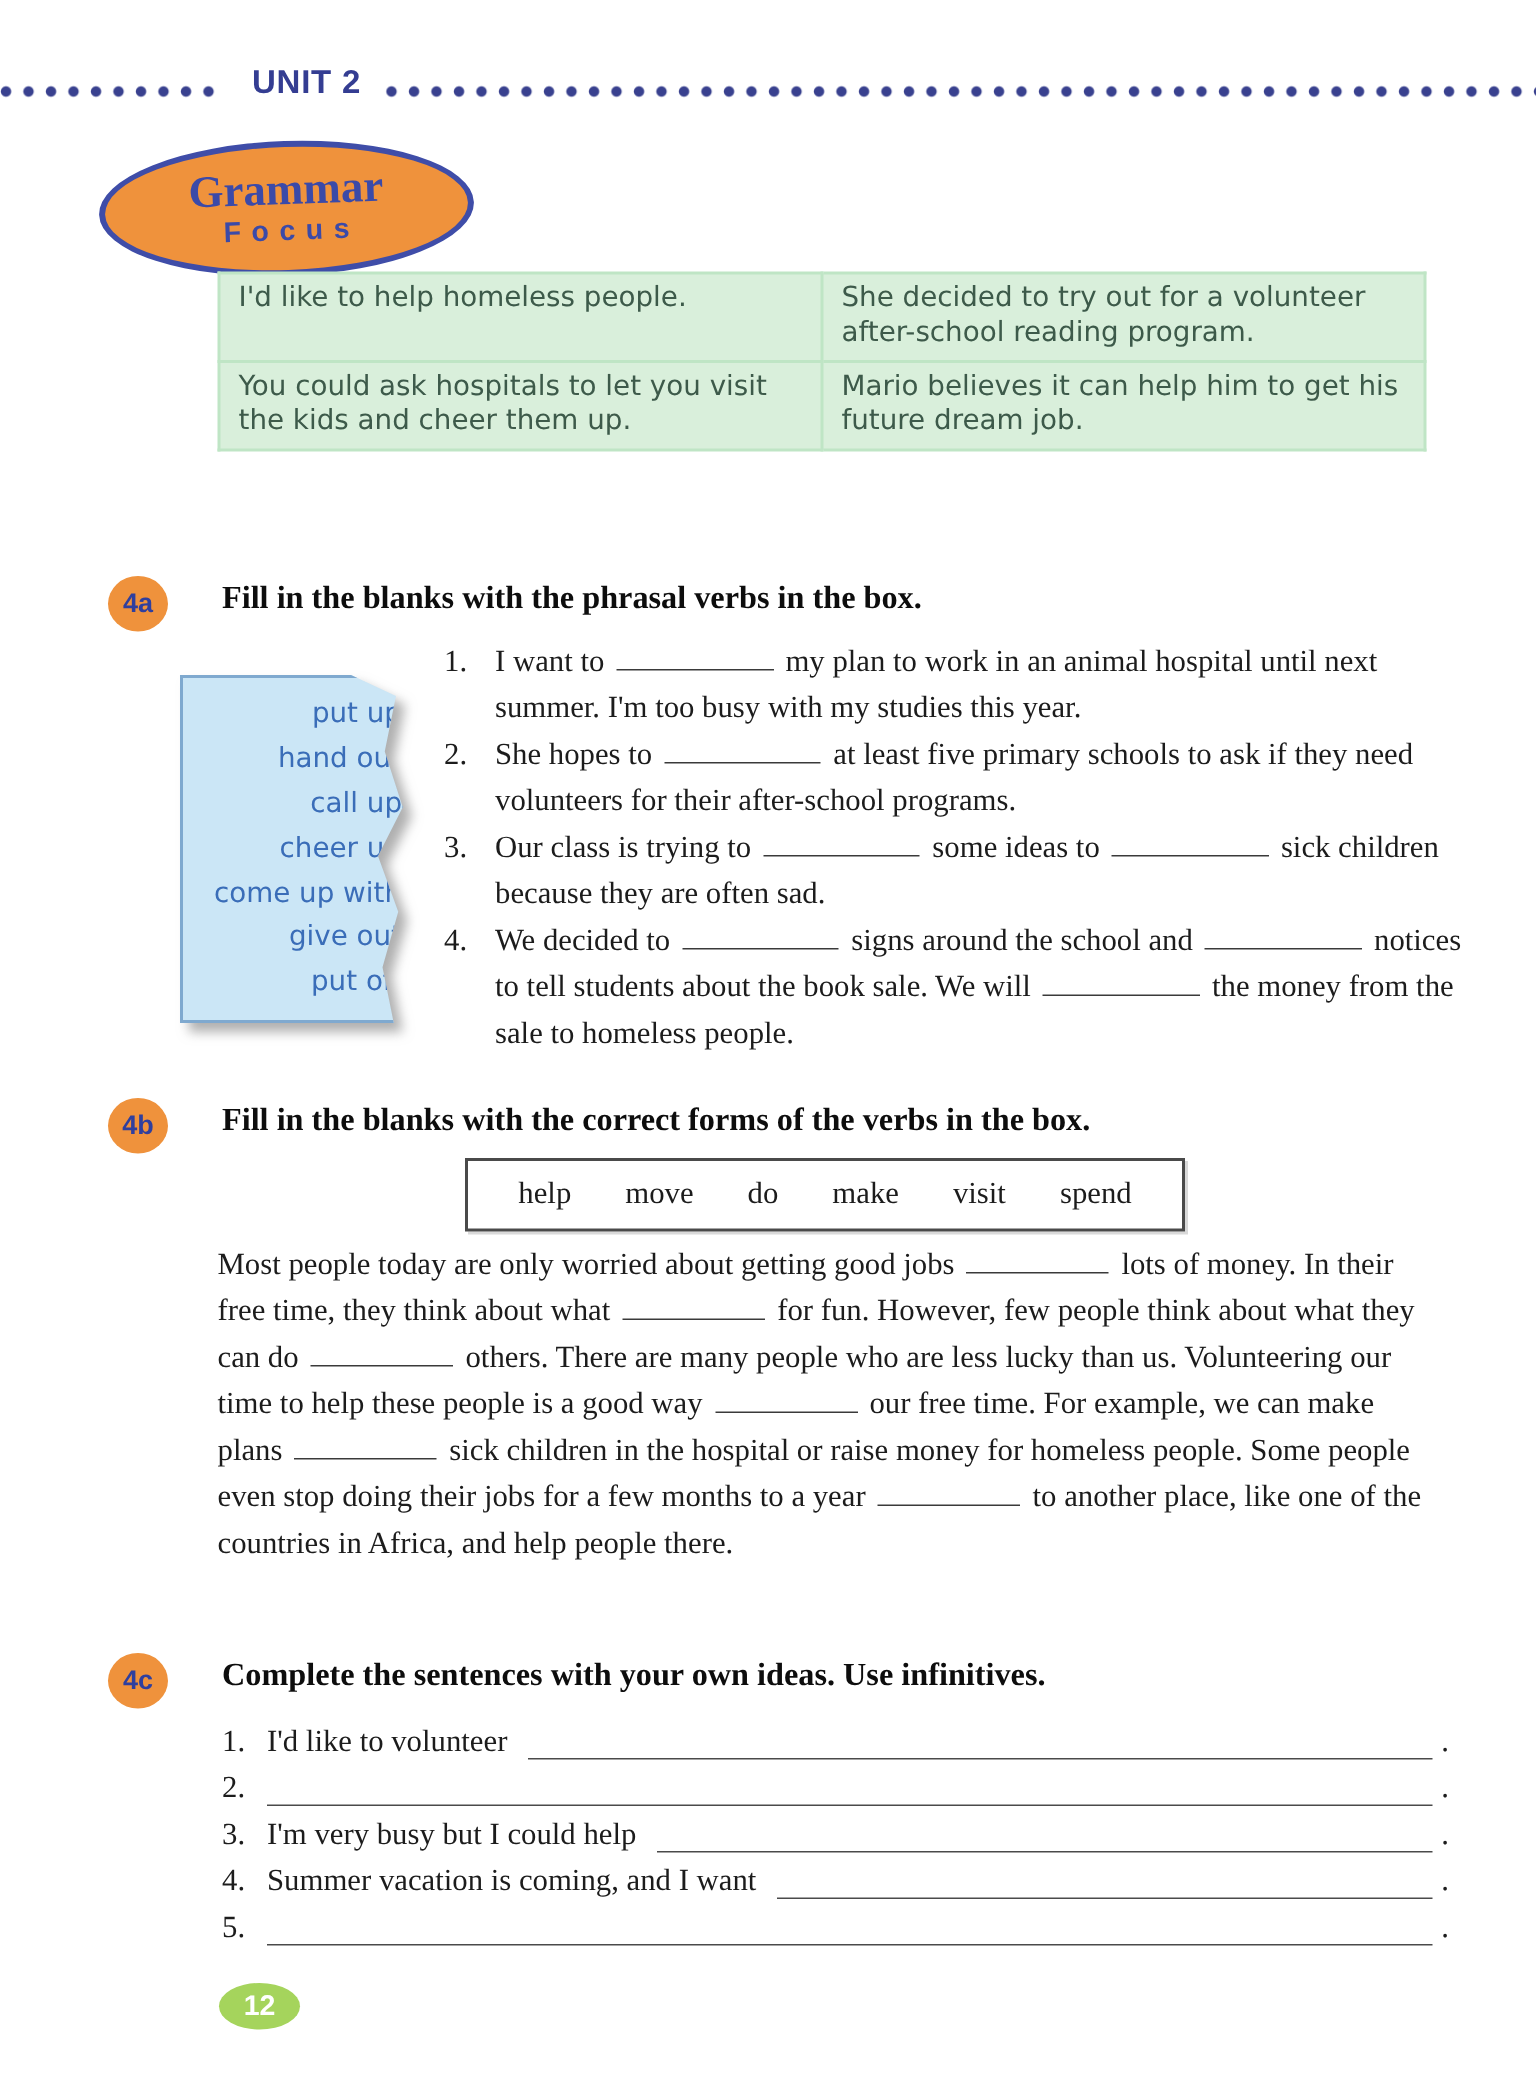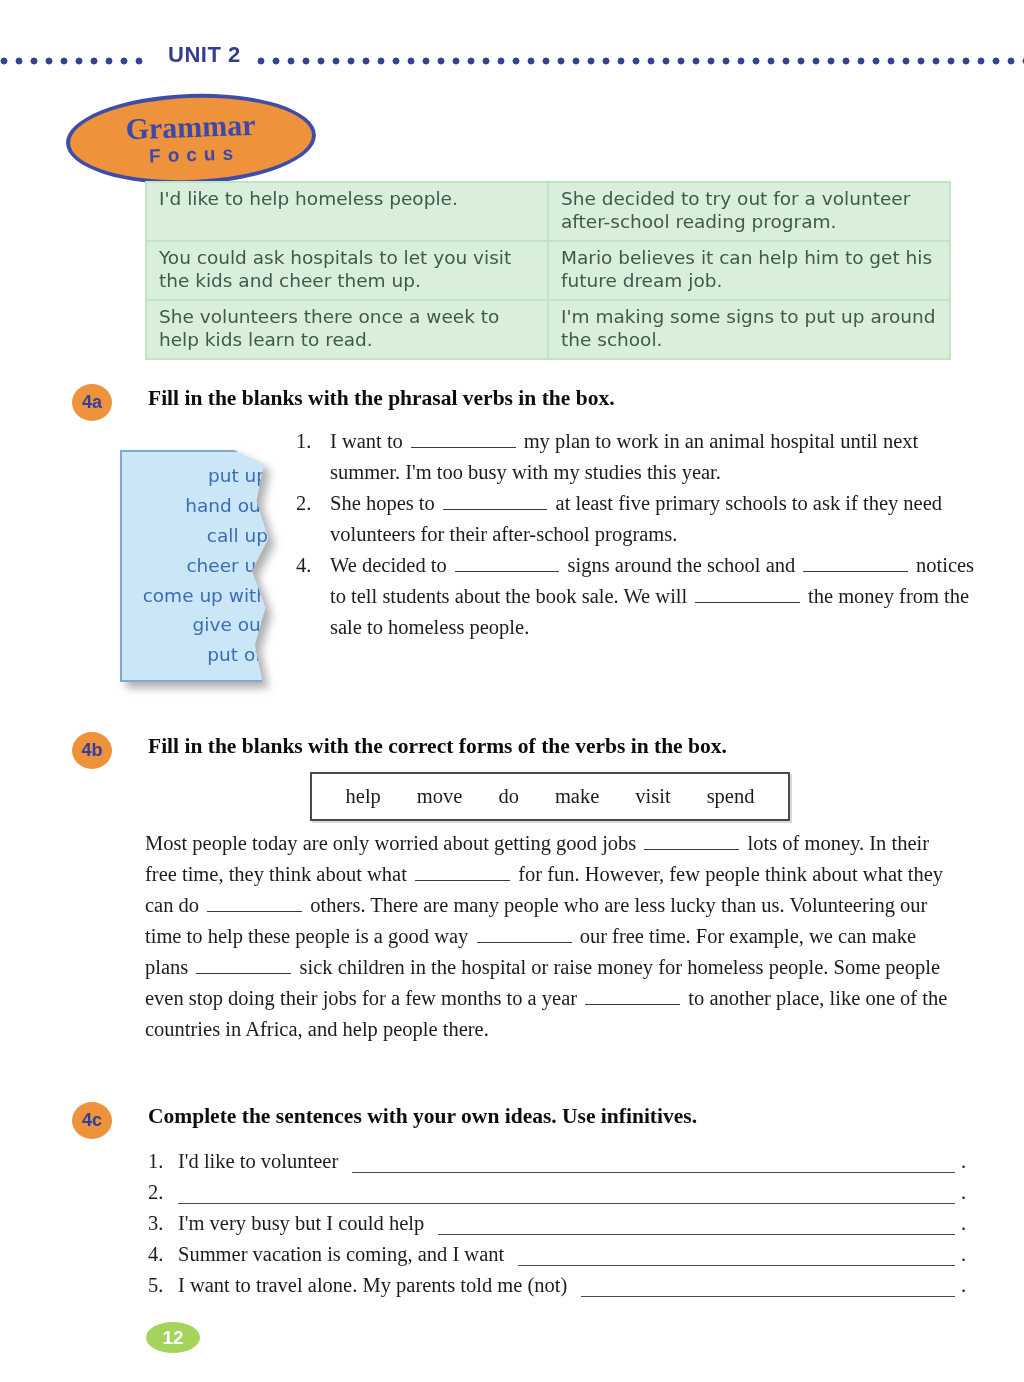--- a/index.html
+++ b/index.html
@@ -89,24 +89,20 @@
 <table class="gf-table">
   <tbody>
       <tr>
         <td>I'd like to help homeless people.</td>
         <td>She decided to try out for a volunteer after-school reading program.</td>
       </tr>
       <tr>
         <td>You could ask hospitals to let you visit the kids and cheer them up.</td>
         <td>Mario believes it can help him to get his future dream job.</td>
       </tr>
-      <tr>
-        <td>She volunteers there once a week to help kids learn to read.</td>
-        <td>I'm making some signs to put up around the school.</td>
-      </tr>
     </tbody>
 </table>
 
 <div class="badge" style="left:72px;top:384px;">4a</div>
 <h2 class="sec-title" style="top:386px;">Fill in the blanks with the phrasal verbs in the box.</h2>
 
 <div class="wordbox-wrap">
   <div class="wordbox">
       <span class="word">put up</span>
       <span class="word">hand out</span>
@@ -114,20 +110,21 @@
       <span class="word">cheer up</span>
       <span class="word">come up with</span>
       <span class="word">give out</span>
       <span class="word">put off</span>
     </div>
 </div>
 
 <ol class="slist">
     <li><span class="num">1.</span>I want to <span class="blank" style="width: 104.5px;"></span> my plan to work in an animal hospital until next summer. I'm too busy with my studies this year.</li>
     <li><span class="num">2.</span>She hopes to <span class="blank" style="width: 104.5px;"></span> at least five primary schools to ask if they need volunteers for their after-school programs.</li>
+    <li><span class="num">3.</span>Our class is trying to <span class="blank" style="width: 104.5px;"></span> some ideas to <span class="blank" style="width: 104.5px;"></span> sick children because they are often sad.</li>
     <li><span class="num">4.</span>We decided to <span class="blank" style="width: 104.5px;"></span> signs around the school and <span class="blank" style="width: 104.5px;"></span> notices to tell students about the book sale. We will <span class="blank" style="width: 104.5px;"></span> the money from the sale to homeless people.</li>
   </ol>
 
 <div class="badge" style="left:72px;top:732px;">4b</div>
 <h2 class="sec-title" style="top:734px;">Fill in the blanks with the correct forms of the verbs in the box.</h2>
 
 <div class="verbbox">
     <span class="vword">help</span>
     <span class="vword">move</span>
     <span class="vword">do</span>
@@ -160,19 +157,18 @@
       <span class="suffix">.</span>
     </li>
     <li>
       <span class="num">4.</span>
       <span class="c-text">Summer vacation is coming, and I want</span>
       <span class="blank-flex"></span>
       <span class="suffix">.</span>
     </li>
     <li>
       <span class="num">5.</span>
-      <span class="c-text">I want to travel alone. My parents told me (not)</span>
       <span class="blank-flex"></span>
       <span class="suffix">.</span>
     </li>
   </ol>
 
 <div class="page-badge">12</div>
 
 </body></html>

